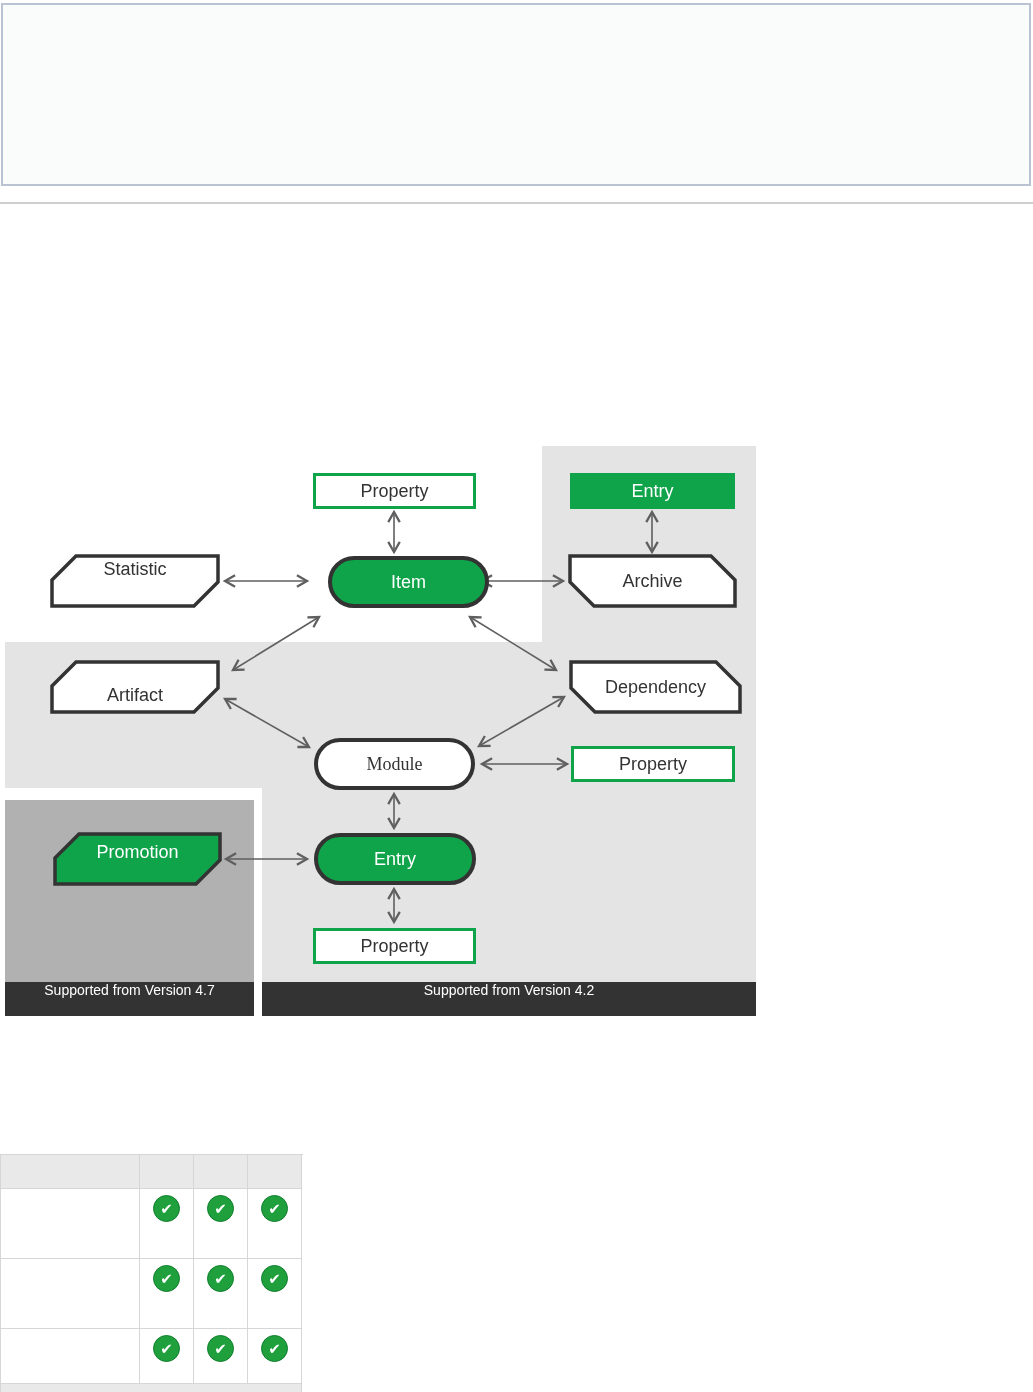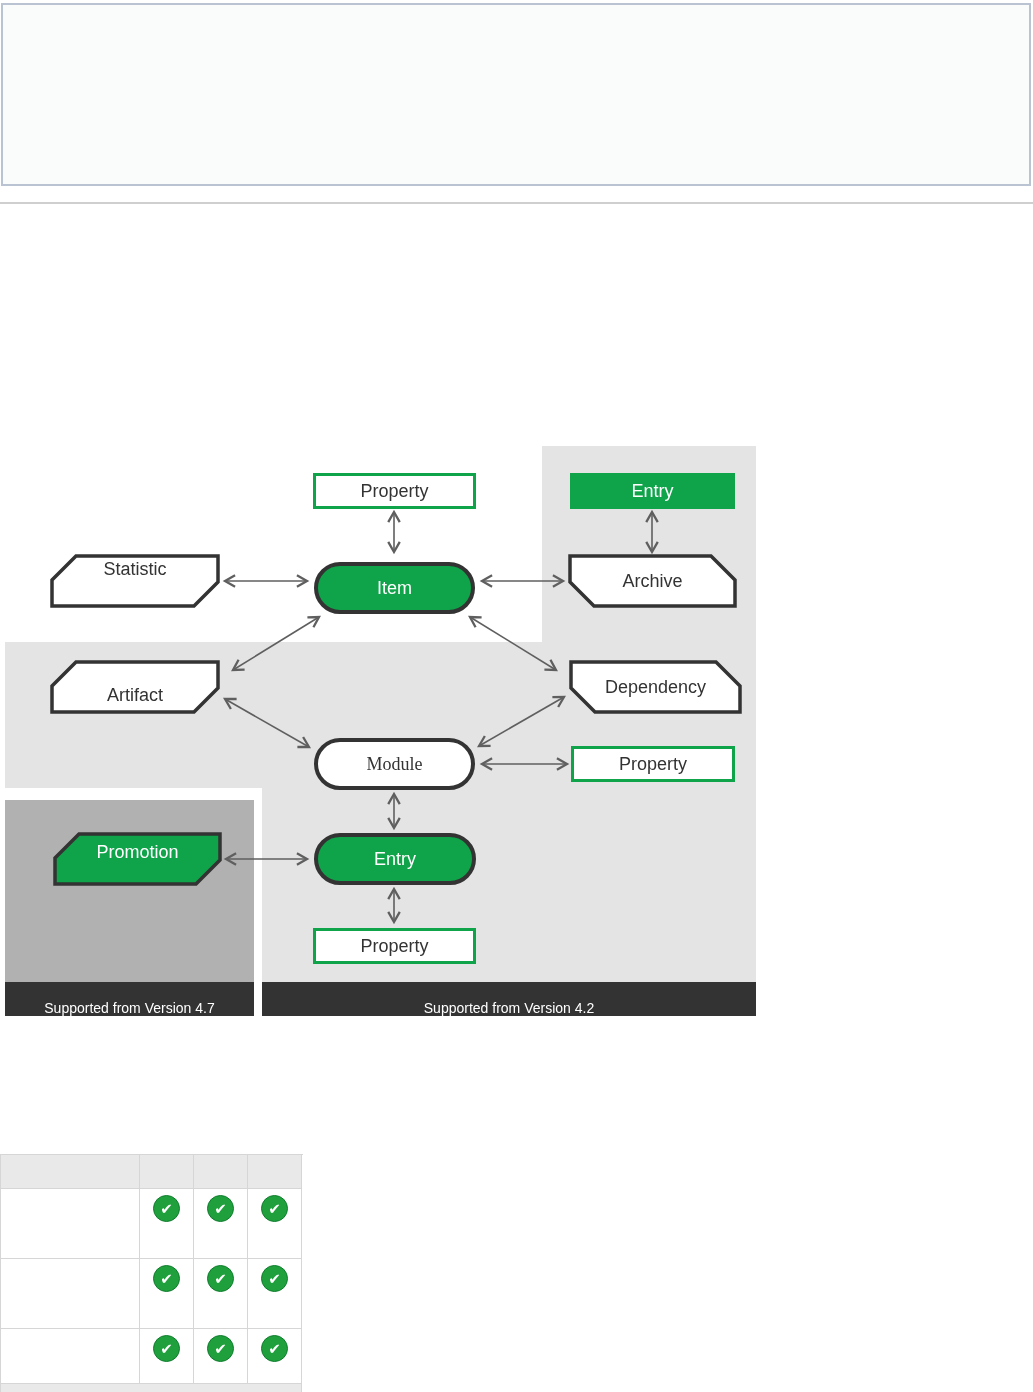--- a/index.html
+++ b/index.html
@@ -20,21 +20,21 @@
   .dsvg{position:absolute;left:0;top:0;z-index:2;}
   .node{position:absolute;z-index:3;display:flex;align-items:center;justify-content:center;
         font-size:18px;line-height:1;white-space:nowrap;}
   .box-gborder{background:#fff;border:3px solid var(--green);}
   .box-gfill{background:var(--green);color:#fff;}
   .stadium{background:#fff;border:4px solid #333;border-radius:28px;}
   .stadium.green{background:var(--green);color:#fff;}
   .card-label{background:transparent;}
   .card-label.on-green{color:#fff;}
   .vbar{position:absolute;z-index:3;background:#333;color:#fff;font-size:14px;
-        display:flex;align-items:flex-end;justify-content:center;}
+        display:flex;align-items:flex-start;justify-content:center;}
 
   
   .matrix{position:absolute;left:0;top:1154px;width:302px;
           border-left:1px solid #d6d6d6;border-top:1px solid #d6d6d6;
           display:grid;grid-template-columns:139px 54px 54px 54px;}
   .matrix .cell{border-right:1px solid #d6d6d6;border-bottom:1px solid #d6d6d6;
                 display:flex;justify-content:center;align-items:flex-start;}
   .matrix .head{height:33px;background:#e9e9e9;}
   .matrix .body{height:63px;background:#fff;padding-top:6px;box-sizing:content-box;}
   .check{width:27px;height:27px;border-radius:50%;background:#1fa03c;
@@ -85,21 +85,21 @@
     </g>
   </svg>
 
   <div class="node box-gborder" style="left:308px;top:27px;width:157px;height:30px;">
       <span>Property</span>
     </div>
   <div class="node box-gfill" style="left:565px;top:27px;width:165px;height:36px;">
       <span>Entry</span>
     </div>
 
-  <div class="node stadium green" style="left:309px;top:110px;width:153px;height:44px;margin-top:6px;">
+  <div class="node stadium green" style="left:323px;top:110px;width:153px;height:44px;">
       <span>Item</span>
     </div>
   <div class="node stadium" style="left:309px;top:292px;width:153px;height:44px;font-family:Liberation Serif, serif;">
       <span>Module</span>
     </div>
   <div class="node stadium green" style="left:309px;top:387px;width:154px;height:44px;">
       <span>Entry</span>
     </div>
 
   <div class="node box-gborder" style="left:566px;top:300px;width:158px;height:30px;">

